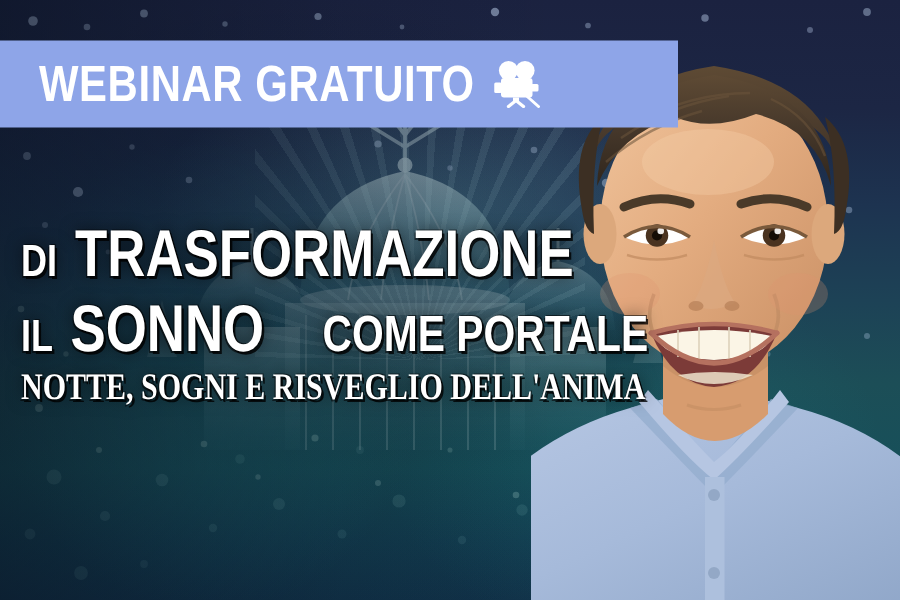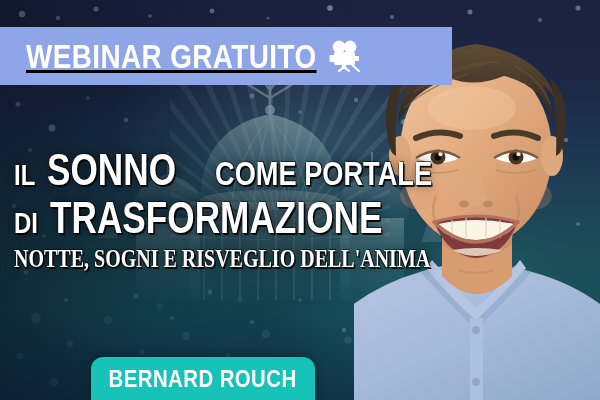--- a/index.html
+++ b/index.html
@@ -87,21 +87,20 @@
     position: absolute;
     left: 0;
     top: 27px;
     width: 452px;
     height: 58px;
     background: #8ea5e8;
     display: flex;
     align-items: center;
     padding-left: 26px;
     box-sizing: border-box;
-    text-decoration: underline;
   }
   .banner-text {
     color: #ffffff;
     font-size: 34px;
     font-weight: 700;
     letter-spacing: 0.5px;
     line-height: 1;
     transform: scaleX(0.82);
     transform-origin: left center;
     white-space: nowrap;
@@ -412,28 +411,25 @@
       <rect x="6" y="12" width="21" height="13" rx="2" fill="#ffffff"></rect>
       <rect x="1.5" y="15" width="5" height="7" rx="1" fill="#ffffff"></rect>
       <rect x="26" y="16" width="5" height="5" rx="1" fill="#ffffff"></rect>
       <rect x="14" y="25" width="4" height="3" fill="#ffffff"></rect>
       <path d="M11 31 L16 27 L21 31" stroke="#ffffff" stroke-width="2.2" fill="none" stroke-linecap="round"></path>
       <path d="M22 23 L31 31" stroke="#ffffff" stroke-width="2" stroke-linecap="round"></path>
     </svg>
   </div>
 
   <div class="headline">
+    <div class="hl-line hl-line-2">
+      <span class="sm squeeze">DI</span><span class="lg squeeze" style="margin-left:6px;">TRASFORMAZIONE</span>
+    </div>
     <div class="hl-line hl-line-1">
       <span class="sm squeeze">IL</span><span class="lg squeeze" style="margin-left:6px;">SONNO</span><span class="md squeeze" style="margin-left:7px;">COME PORTALE</span>
-    </div>
-    <div class="hl-line hl-line-2">
-      <span class="sm squeeze">DI</span><span class="lg squeeze" style="margin-left:6px;">TRASFORMAZIONE</span>
     </div>
     <div class="hl-line subline">
       <span class="squeeze">NOTTE, SOGNI E RISVEGLIO DELL'ANIMA</span>
     </div>
   </div>
 
-  <div class="speaker-btn">
-    <span class="speaker-name">BERNARD ROUCH</span>
-  </div>
 
 </div>
 
 </body></html>

